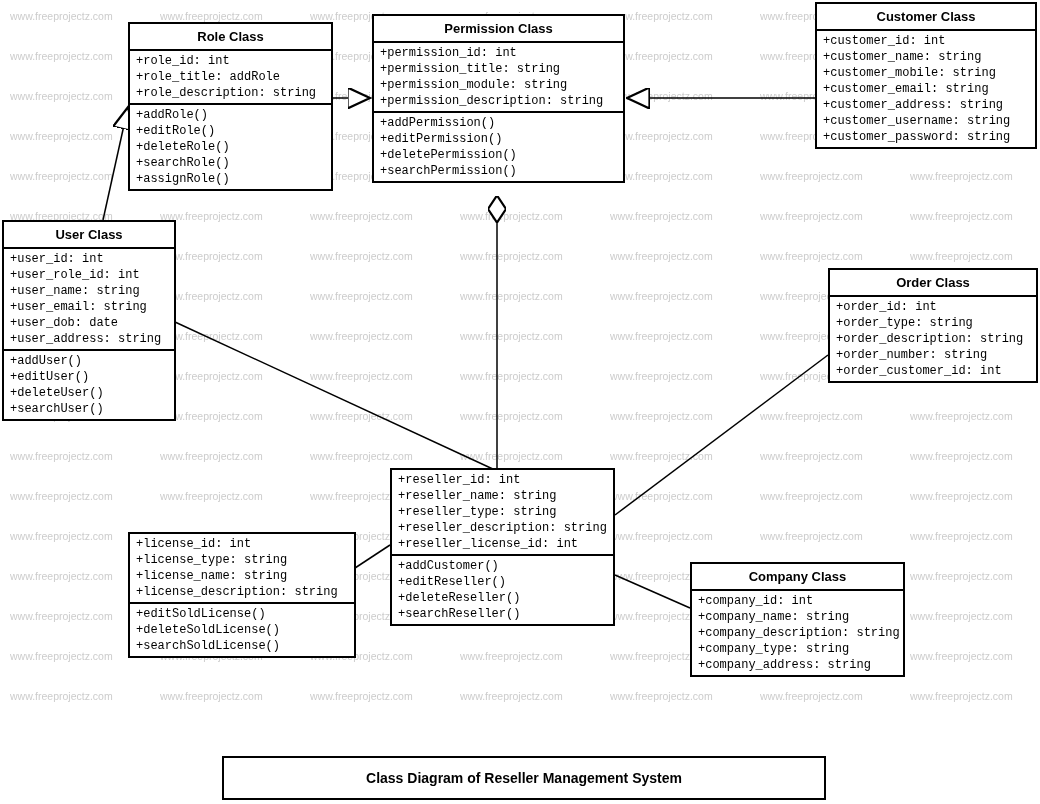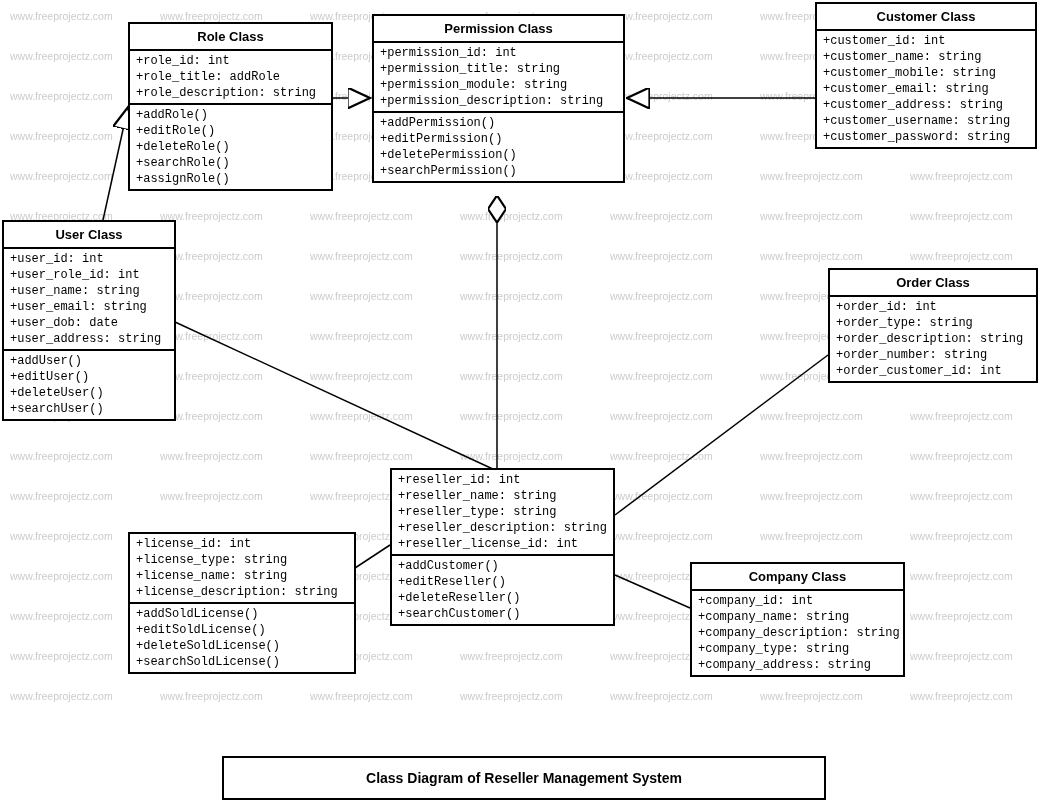--- a/index.html
+++ b/index.html
@@ -293,33 +293,32 @@
       <div>+reseller_id: int</div>
       <div>+reseller_name: string</div>
       <div>+reseller_type: string</div>
       <div>+reseller_description: string</div>
       <div>+reseller_license_id: int</div>
     </div>
   <div class="class-section">
       <div>+addCustomer()</div>
       <div>+editReseller()</div>
       <div>+deleteReseller()</div>
-      <div>+searchCustomer()</div>
+      <div>+searchReseller()</div>
     </div>
 </div>
 
 <div class="class-box" style="left:128px; top:532px; width:228px;">
   <div class="class-section">
       <div>+license_id: int</div>
       <div>+license_type: string</div>
       <div>+license_name: string</div>
       <div>+license_description: string</div>
     </div>
   <div class="class-section">
-      <div>+addSoldLicense()</div>
       <div>+editSoldLicense()</div>
       <div>+deleteSoldLicense()</div>
       <div>+searchSoldLicense()</div>
     </div>
 </div>
 
 <div class="class-box" style="left:690px; top:542px; width:215px;margin-top:20px;">
   <div class="class-title">Company Class</div>
   <div class="class-section">
       <div>+company_id: int</div>

